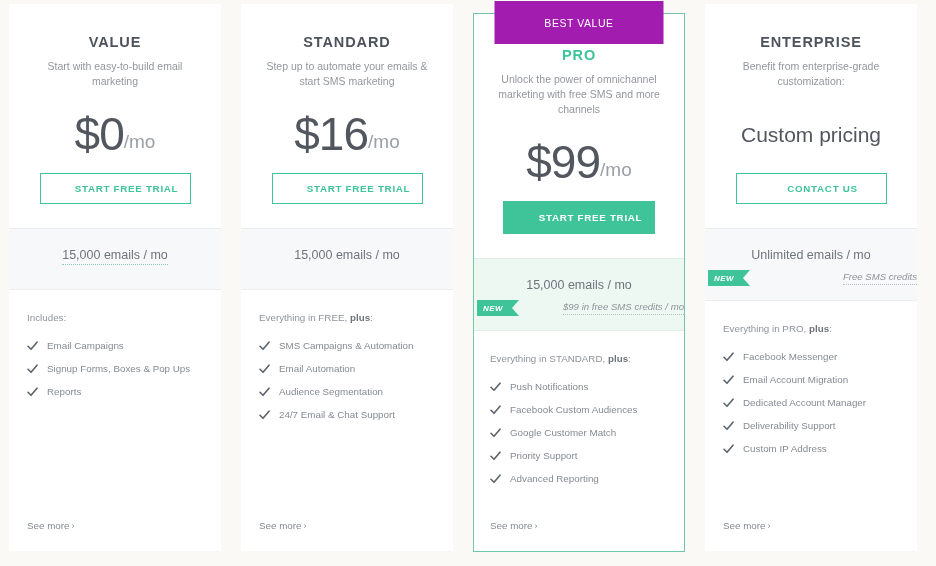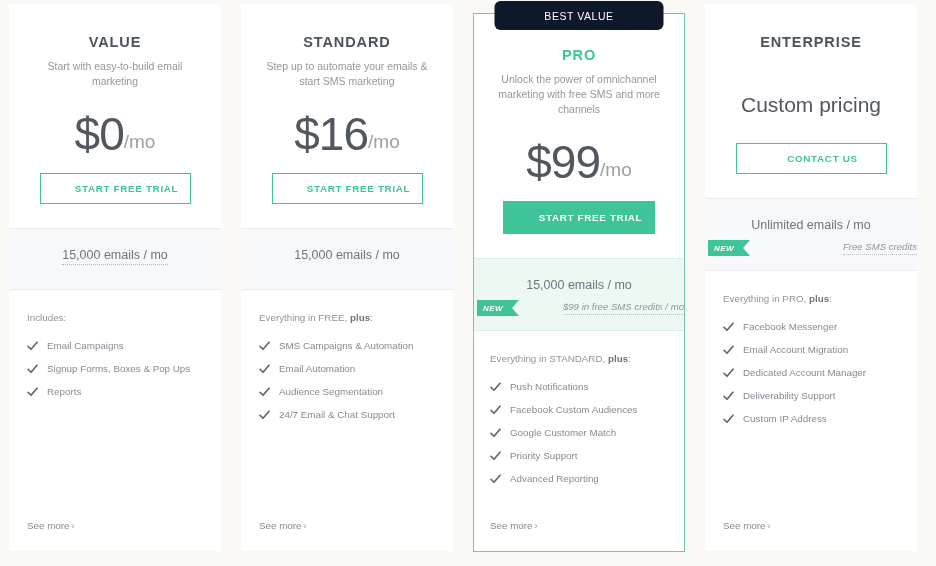--- a/index.html
+++ b/index.html
@@ -45,30 +45,29 @@
     background: #ffffff;
   }
 
   
   .best-value-tag {
     position: absolute;
     top: -13px;
     left: 50%;
     transform: translateX(-50%);
     width: 169px;
-    height: 29px;
-    background: #0f172a;
+    height: 43px;
+    background: #a21caf;
     color: #ffffff;
     font-size: 10.5px;
     letter-spacing: 0.55px;
     display: flex;
     align-items: center;
     justify-content: center;
     z-index: 5;
-    border-radius: 6px;
   }
 
   
   .card-head {
     padding: 30px 12px 0;
     text-align: center;
     flex: 0 0 auto;
   }
 
   .card.featured .card-head { padding-top: 33px; }
@@ -467,20 +466,21 @@
           <span>Advanced Reporting</span>
         </li>
       </ul>
       <a class="see-more"><span>See more</span><span class="chev">›</span></a>
     </div>
   </div>
 
   <div class="card">
     <div class="card-head">
       <div class="plan-name">ENTERPRISE</div>
+      <div class="plan-tagline">Benefit from enterprise-grade customization:</div>
     </div>
     <div class="price-block">
       <span class="price-custom">Custom pricing</span>
     </div>
     <div class="cta-wrap">
       <button class="cta">CONTACT US</button>
     </div>
     <div class="quota-band">
       <span class="quota-main">Unlimited emails / mo</span>
       <div class="quota-sub-row">

